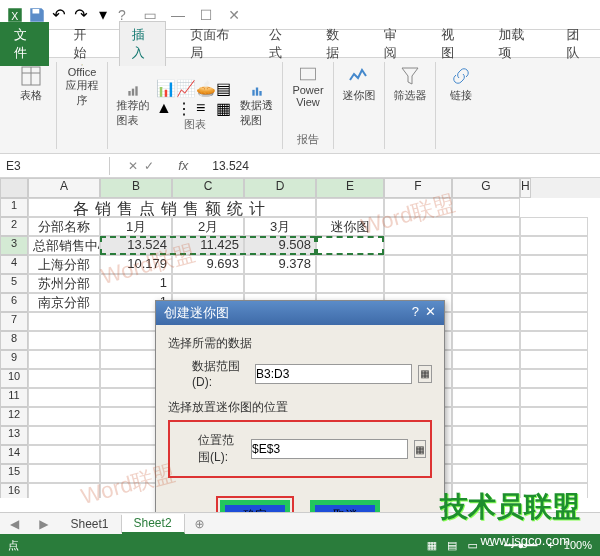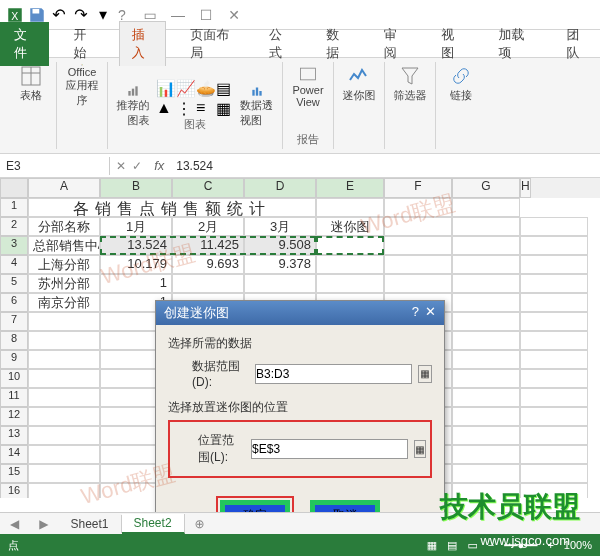--- a/index.html
+++ b/index.html
@@ -8,31 +8,31 @@
 .titlebar { height: 30px; background: #fff; display: flex; align-items: center; border-bottom: 1px solid #d4d4d4; }
 .tb-left { display: flex; align-items: center; gap: 4px; padding-left: 6px; }
 .tb-icon { width: 18px; height: 18px; display: inline-flex; align-items: center; justify-content: center; }
 .tb-title { flex: 1; text-align: center; color: #666; font-size: 13px; }
 .tb-right { display: flex; gap: 8px; padding-right: 8px; color: #888; }
 .tb-btn { width: 20px; height: 20px; display: flex; align-items: center; justify-content: center; font-size: 14px; }
 
 .menubar { height: 28px; display: flex; align-items: center; border-bottom: 1px solid #d4d4d4; gap: 12px; }
 .menu-file { background: #2a7c3b; color: #fff; padding: 4px 14px; font-size: 13px; }
 .menu-item { padding: 4px 12px; font-size: 13px; color: #444; }
-.menu-item.active { background: #f0f0f0; border: 1px solid #ccc; border-bottom: none; color: #c2410c; }
+.menu-item.active { background: #f0f0f0; border: 1px solid #ccc; border-bottom: none; color: #0f766e; }
 
 .ribbon { height: 96px; background: #f5f5f5; border-bottom: 1px solid #d4d4d4; display: flex; padding: 4px 6px; }
 .ribbon-group { border-right: 1px solid #d4d4d4; padding: 2px 8px; display: flex; flex-direction: column; align-items: center; justify-content: space-between; }
 .rg-big { width: 34px; height: 44px; display: flex; flex-direction: column; align-items: center; font-size: 11px; color: #444; }
 .rg-big svg { width: 24px; height: 24px; }
 .rg-label { font-size: 11px; color: #666; text-align: center; }
 .rg-small-grid { display: grid; grid-template-columns: repeat(4, 18px); gap: 2px; }
 .rg-small-grid div { width: 18px; height: 18px; }
 
-.formulabar { height: 24px; display: flex; align-items: center; border-bottom: 1px solid #d4d4d4; background: #fff; font-size: 12px; }
+.formulabar { height: 24px; display: flex; align-items: center; border-bottom: 1px solid #d4d4d4; background: #fff; font-size: 12px; gap: 12px; }
 .namebox { width: 110px; border-right: 1px solid #ccc; padding: 2px 6px; color: #333; }
 .fb-btns { display: flex; gap: 6px; padding: 0 6px; color: #888; }
 .fb-fx { font-style: italic; font-size: 13px; padding: 0 6px; color: #666; }
 .fb-input { flex: 1; padding: 2px 6px; color: #333; }
 
 .sheet-area { position: relative; height: 320px; overflow: hidden; }
 .colhdr { display: flex; height: 20px; background: #f0f0f0; }
 .corner { width: 28px; border: 1px solid #ccc; background: #e8e8e8; }
 .ch { border: 1px solid #ccc; text-align: center; font-size: 12px; color: #333; background: #f5f5f5; }
 .ch:nth-child(2),.ch:nth-child(3),.ch:nth-child(4),.ch:nth-child(5) { width: 72px; }
@@ -142,21 +142,21 @@
 应用程序</span>
       </div>
   </div>
   <div class="ribbon-group" style="flex-direction:row;gap:6px">
     <div class="rg-big">
         <svg viewBox="0 0 24 24">
           <rect x="4" y="12" width="4" height="8" fill="#888"></rect>
           <rect x="10" y="8" width="4" height="12" fill="#888"></rect>
           <rect x="16" y="4" width="4" height="16" fill="#888"></rect>
         </svg>
-        <span style="white-space:pre-line;text-align:right">推荐的
+        <span style="white-space:pre-line;text-align:left">推荐的
 图表</span>
       </div>
     <div style="display:flex;flex-direction:column;justify-content:space-between">
       <div class="rg-small-grid">
         <div>📊</div>
           <div>📈</div>
           <div>🥧</div>
           <div>▤</div>
         <div>▲</div>
           <div>⋮</div>

